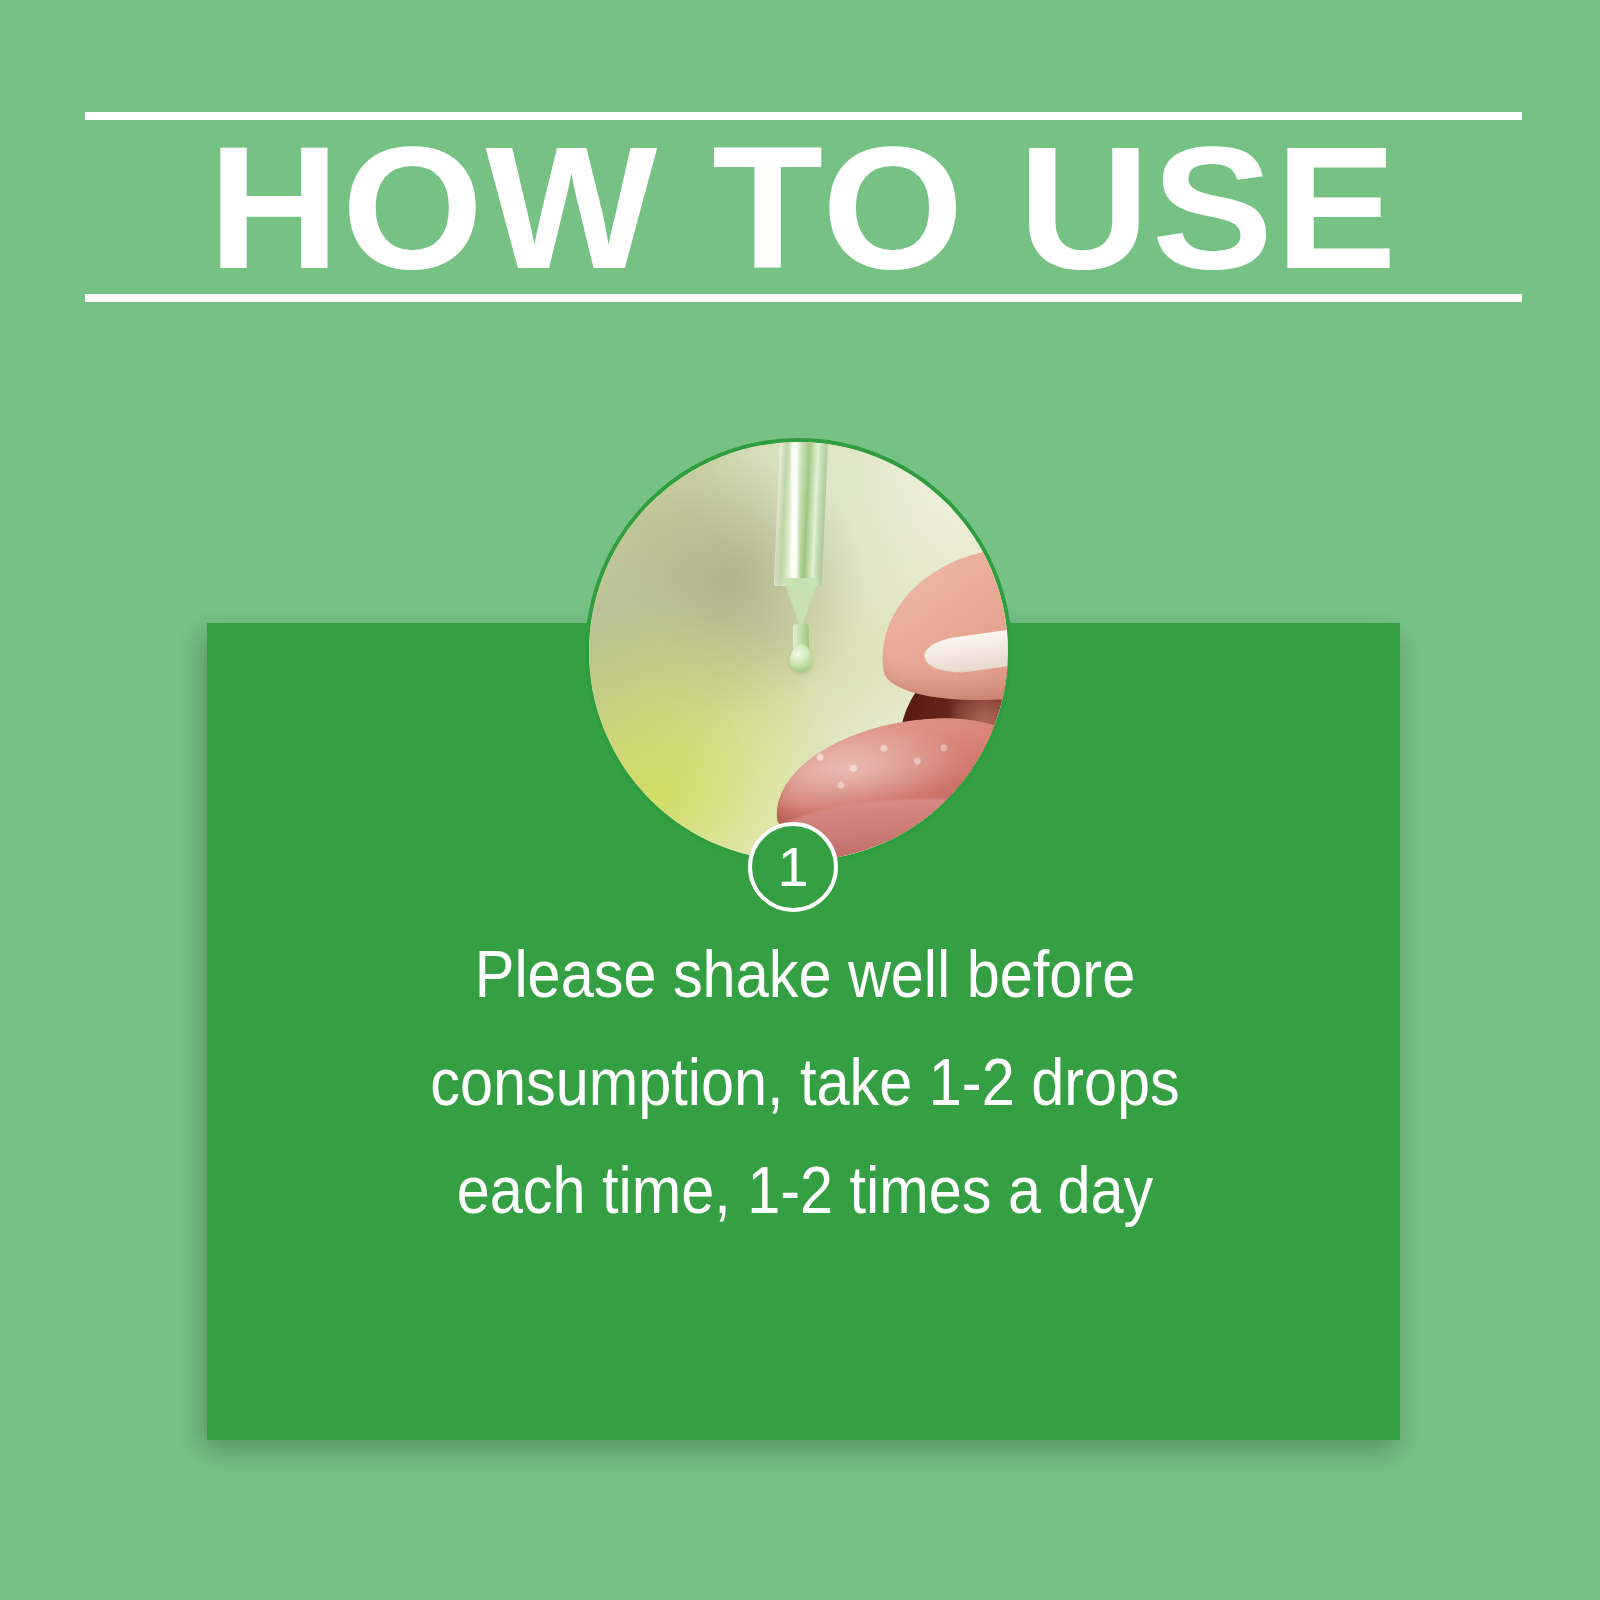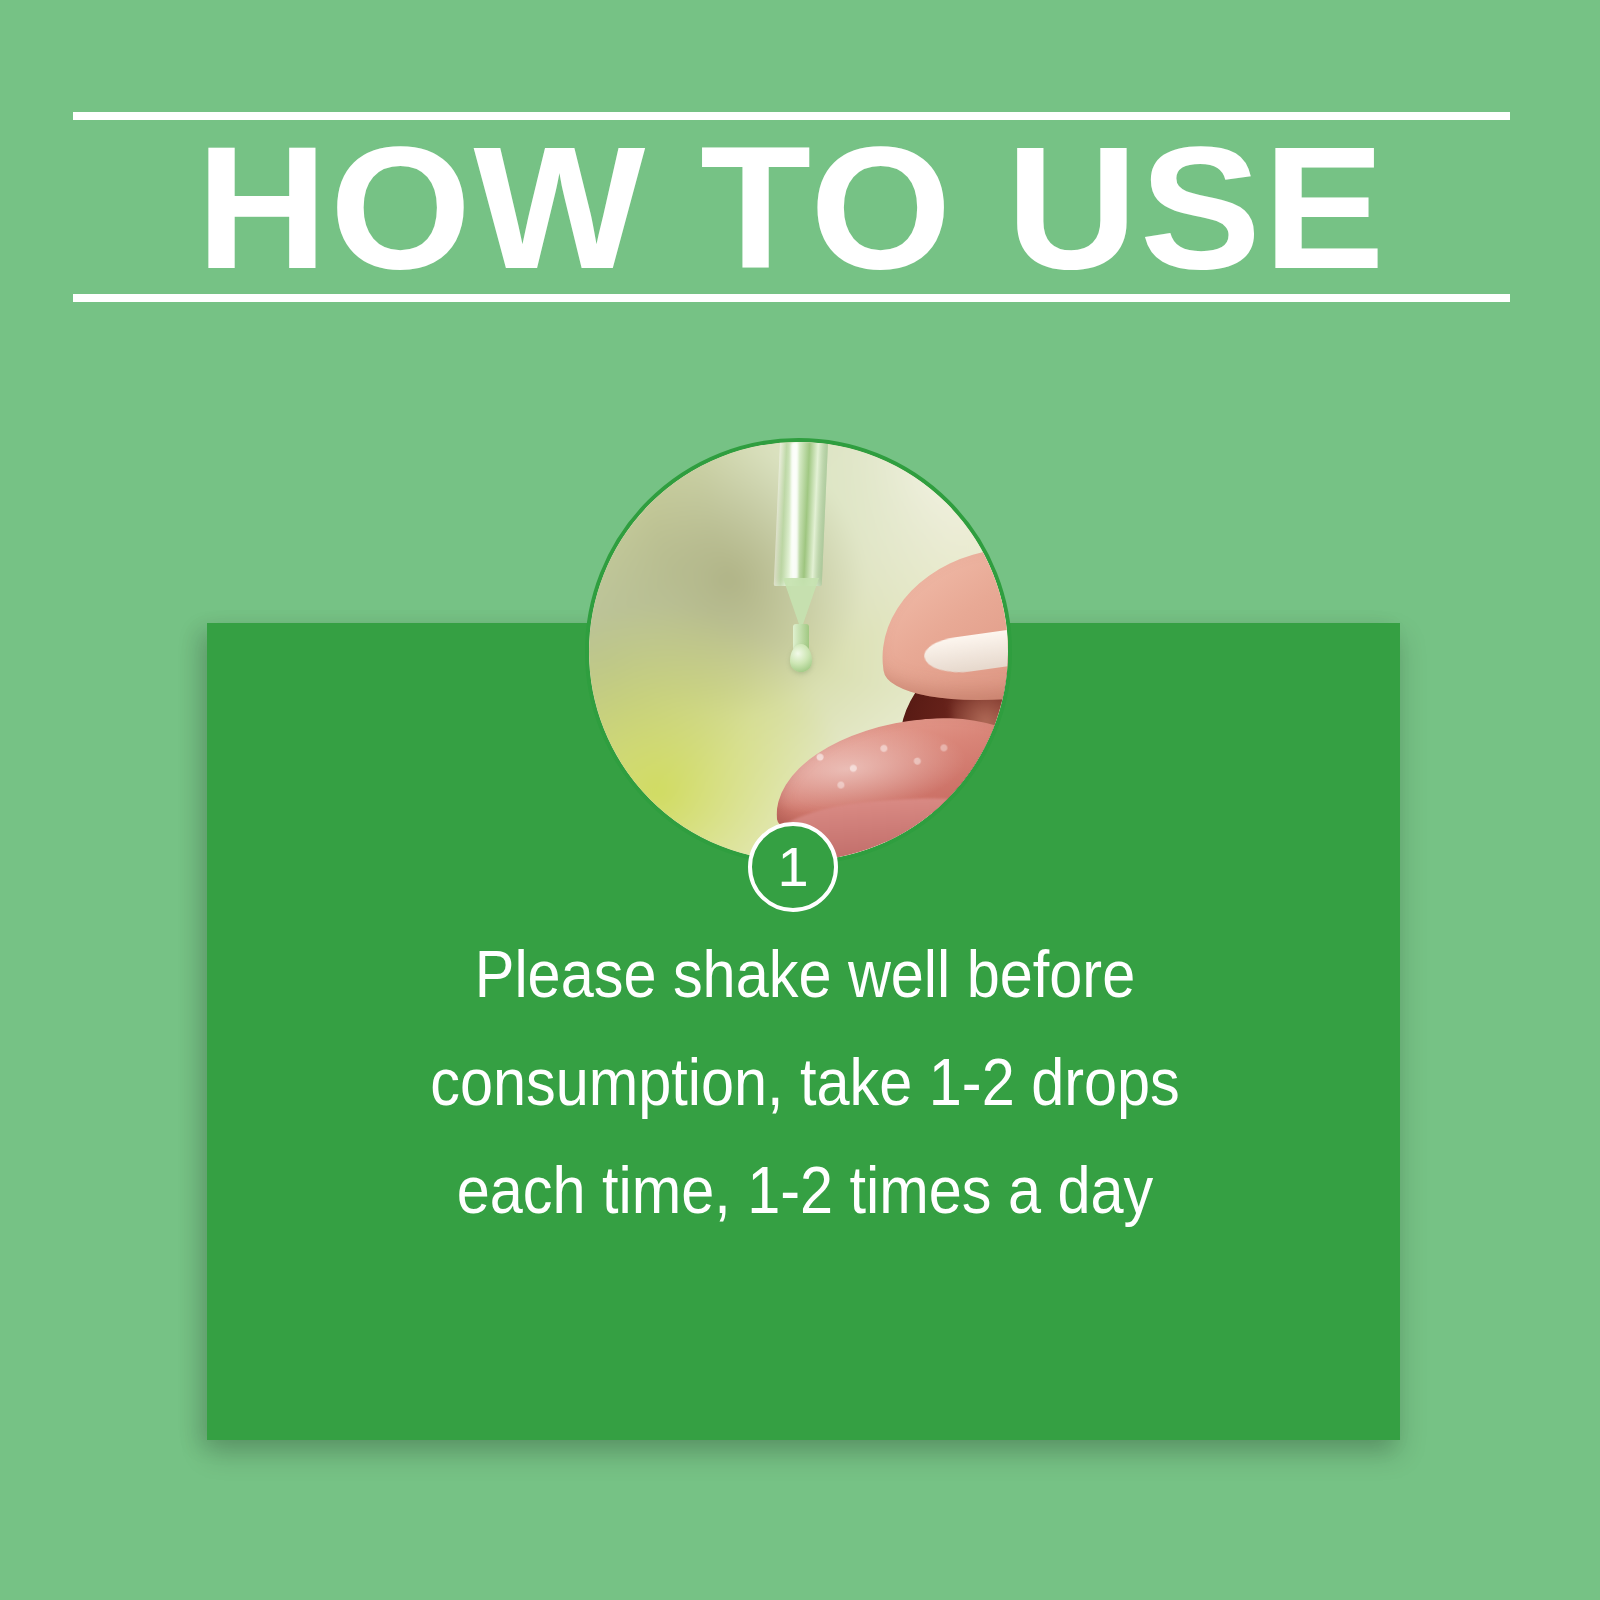--- a/index.html
+++ b/index.html
@@ -17,21 +17,21 @@
     position: relative;
     width: 1600px;
     height: 1600px;
     background: #76c285;
     overflow: hidden;
   }
 
   
   .header-block {
     position: absolute;
-    left: 73px;
+    left: 85px;
     top: 112px;
     width: 1437px;
     height: 190px;
   }
   .rule {
     position: absolute;
     left: 0;
     width: 100%;
     height: 8px;
     background: #ffffff;

